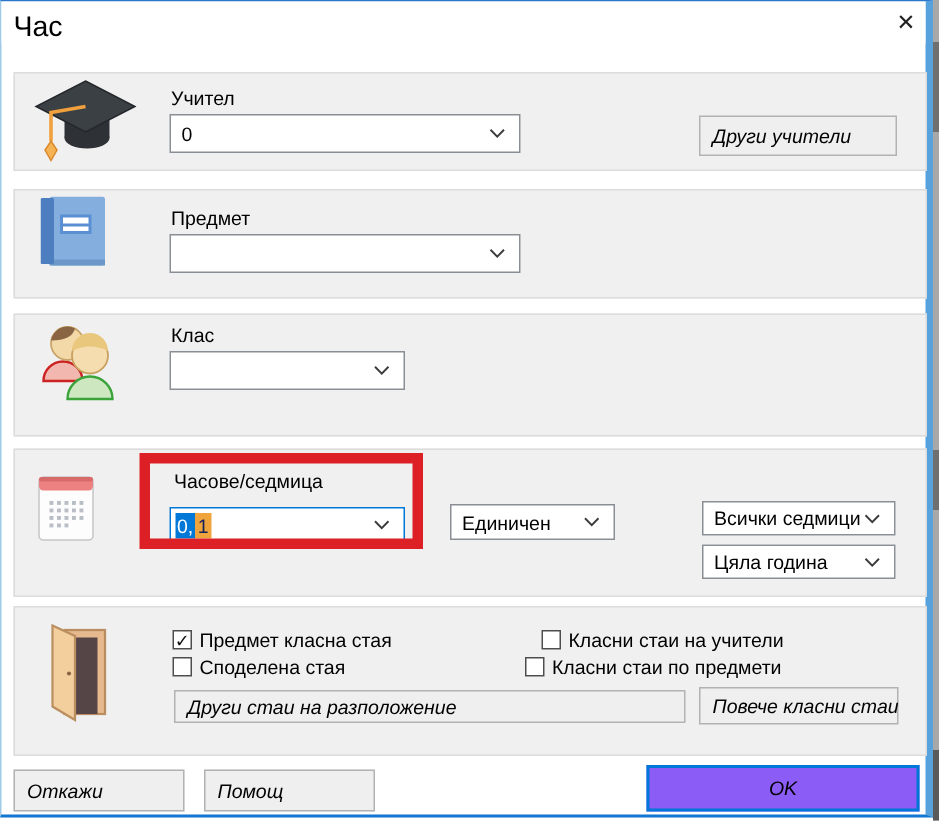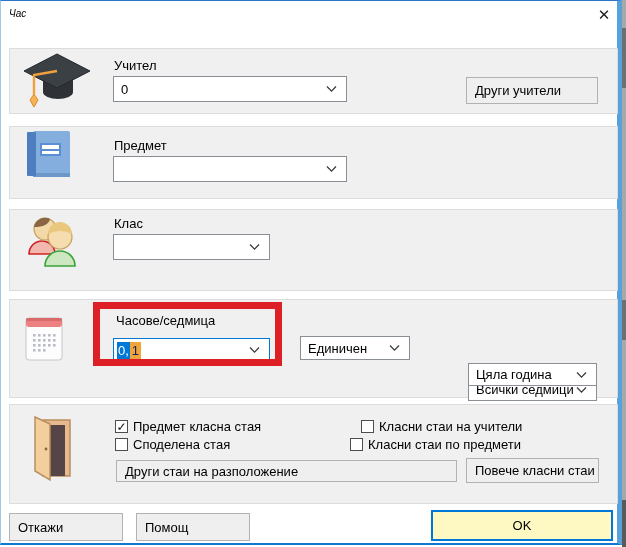--- a/index.html
+++ b/index.html
@@ -5,38 +5,38 @@
   * { margin:0; padding:0; box-sizing:border-box; }
   html,body { width:626px; height:547px; background:#fff; overflow:hidden;
               font-family:"Liberation Sans", sans-serif; font-size:13px; color:#000; }
   .win { position:absolute; left:0; top:0; width:622px; height:545px; background:#fff;
          border-top:1px solid #2a77c9; border-left:1px solid #9ecae8;
          border-right:5px solid #57a2dd; border-bottom:2px solid #1277d0; }
   .edge-strip { position:absolute; left:622px; top:0; width:4px; height:547px; background:#a8a8a8; }
   .edge-strip .seg { position:absolute; left:0; width:4px; background:#6f6f6f; }
 
   .titlebar { position:absolute; left:0; top:0; width:616px; height:28px; background:#fff; }
-  .title { position:absolute; left:8px; top:7px; font-size:10px;font-style:italic; }
+  .title { position:absolute; left:8px; top:7px; font-size:19px; }
   .close-btn { position:absolute; left:591px; top:3px; width:24px; height:22px;
                display:flex; align-items:center; justify-content:center;
                font-size:15px; color:#222; cursor:default; }
 
   .sec { position:absolute; left:8px; width:609px; background:#f0f0f0; border:1px solid #dcdcdc; }
   .lbl { position:absolute; white-space:nowrap; }
 
   .combo { position:absolute; background:#fff; border:1px solid #8a8f96; display:flex;
            align-items:center; padding:0 22px 0 7px; white-space:nowrap; }
   .combo.focus { border:1px solid #0078d7; padding-left:3px; }
   .chev { position:absolute; right:9px; top:50%; transform:translateY(-50%); }
   .sel-blue { background:#0078d7; color:#fff; padding:1px 1px; }
   .sel-orange { background:#f0a43c; color:#13225c; padding:1px 2px; }
 
   .btn { position:absolute; background:#efefef; border:1px solid #b2b2b2; display:flex;
-         align-items:center; padding:0 8px; white-space:nowrap; color:#000; }
-  .btn.ok { background:#fef9c3; border:2px solid #0078d7; justify-content:center; }
+         align-items:center; padding:0 8px; white-space:nowrap; color:#000;font-style:italic; }
+  .btn.ok { background:#8b5cf6; border:2px solid #0078d7; justify-content:center; }
 
   .cbrow { position:absolute; display:flex; align-items:center; gap:5px; white-space:nowrap; }
   .cbox { width:13px; height:13px; background:#fff; border:1px solid #4d4d4d; flex:0 0 auto;
           display:flex; align-items:center; justify-content:center;
           font-size:12px; line-height:1; color:#111; overflow:hidden; }
 
   .red-rect { position:absolute; left:92px; top:301px; width:189px; height:64px;
               border:7px solid #dd1f26; background:transparent; }
   .icon { position:absolute; }
 </style>
@@ -137,21 +137,21 @@
       <path d="M1 1 L5.5 5.6 L10 1" fill="none" stroke="#3c3c3c" stroke-width="1.3"></path>
       </svg>
   </div>
   <div class="red-rect"></div>
   <div class="combo" style="left:299px; top:335px; width:110px; height:24px;">
     <span>Единичен</span>
     <svg class="chev" width="11" height="7" viewBox="0 0 11 7">
       <path d="M1 1 L5.5 5.6 L10 1" fill="none" stroke="#3c3c3c" stroke-width="1.3"></path>
       </svg>
   </div>
-  <div class="combo" style="left:467px; top:333px; width:129px; height:23px;margin-top:44px;">
+  <div class="combo" style="left:467px; top:333px; width:129px; height:23px;">
     <span>Всички седмици</span>
     <svg class="chev" width="11" height="7" viewBox="0 0 11 7">
       <path d="M1 1 L5.5 5.6 L10 1" fill="none" stroke="#3c3c3c" stroke-width="1.3"></path>
       </svg>
   </div>
   <div class="combo" style="left:467px; top:362px; width:129px; height:23px;">
     <span>Цяла година</span>
     <svg class="chev" width="11" height="7" viewBox="0 0 11 7">
       <path d="M1 1 L5.5 5.6 L10 1" fill="none" stroke="#3c3c3c" stroke-width="1.3"></path>
       </svg>

